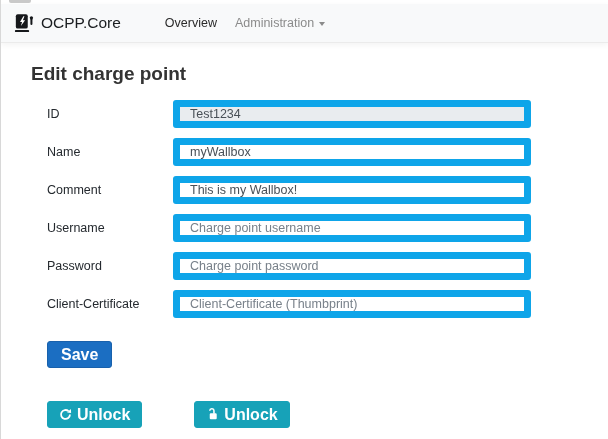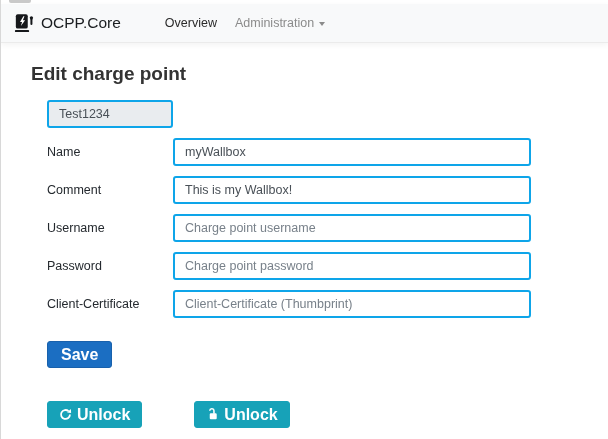--- a/index.html
+++ b/index.html
@@ -57,21 +57,21 @@
   .form-row {
     display: grid; grid-template-columns: 126px 358px;
     align-items: center;
     margin: 0 0 10px 16px;
   }
   .form-row label { font-size: 12.5px; color: #24292e; }
   .form-row input {
     height: 28px; box-sizing: border-box; width: 100%;
     padding: 2px 10px; font-size: 12.5px;
     font-family: "Liberation Sans", sans-serif;
-    border: 2px solid #0ea5e9; border-radius: 3px;
+    border: 7px solid #0ea5e9; border-radius: 3px;
     color: #495057; background: #ffffff; outline: none;
   }
   .form-row input:disabled { background: #e9ecef; color: #495057; }
   .form-row input::placeholder { color: #78818a; opacity: 1; }
   
   .btn {
     display: inline-flex; align-items: center; gap: 5px;
     font-size: 16px; color: #ffffff;
     border-radius: 3px; cursor: pointer;
     font-family: "Liberation Sans", sans-serif;
@@ -112,20 +112,21 @@
   <div class="nav-links">
     <a class="nav-link active">Overview</a>
     <a class="nav-link muted"><span>Administration</span><span class="caret"></span></a>
   </div>
 </nav>
 
 <div class="content">
   <h1 class="page-title">Edit charge point</h1>
 
   <div class="form-row">
+    <label>ID</label>
     <input type="text" disabled="" value="Test1234" style="">
   </div>
 
   <div class="form-row">
     <label>Name</label>
     <input type="text" value="myWallbox" style="">
   </div>
 
   <div class="form-row">
     <label>Comment</label>

